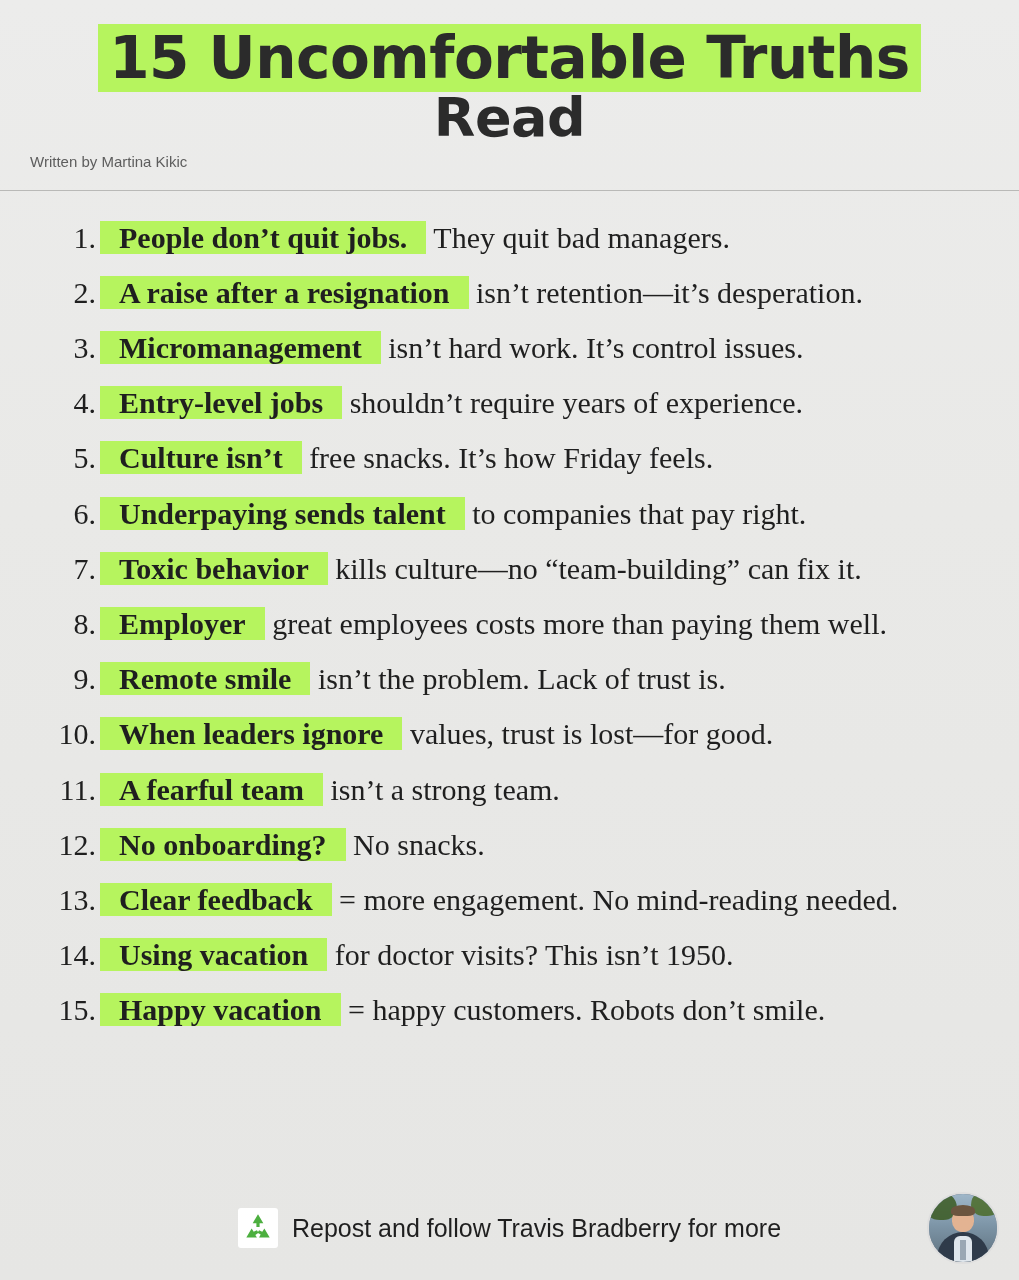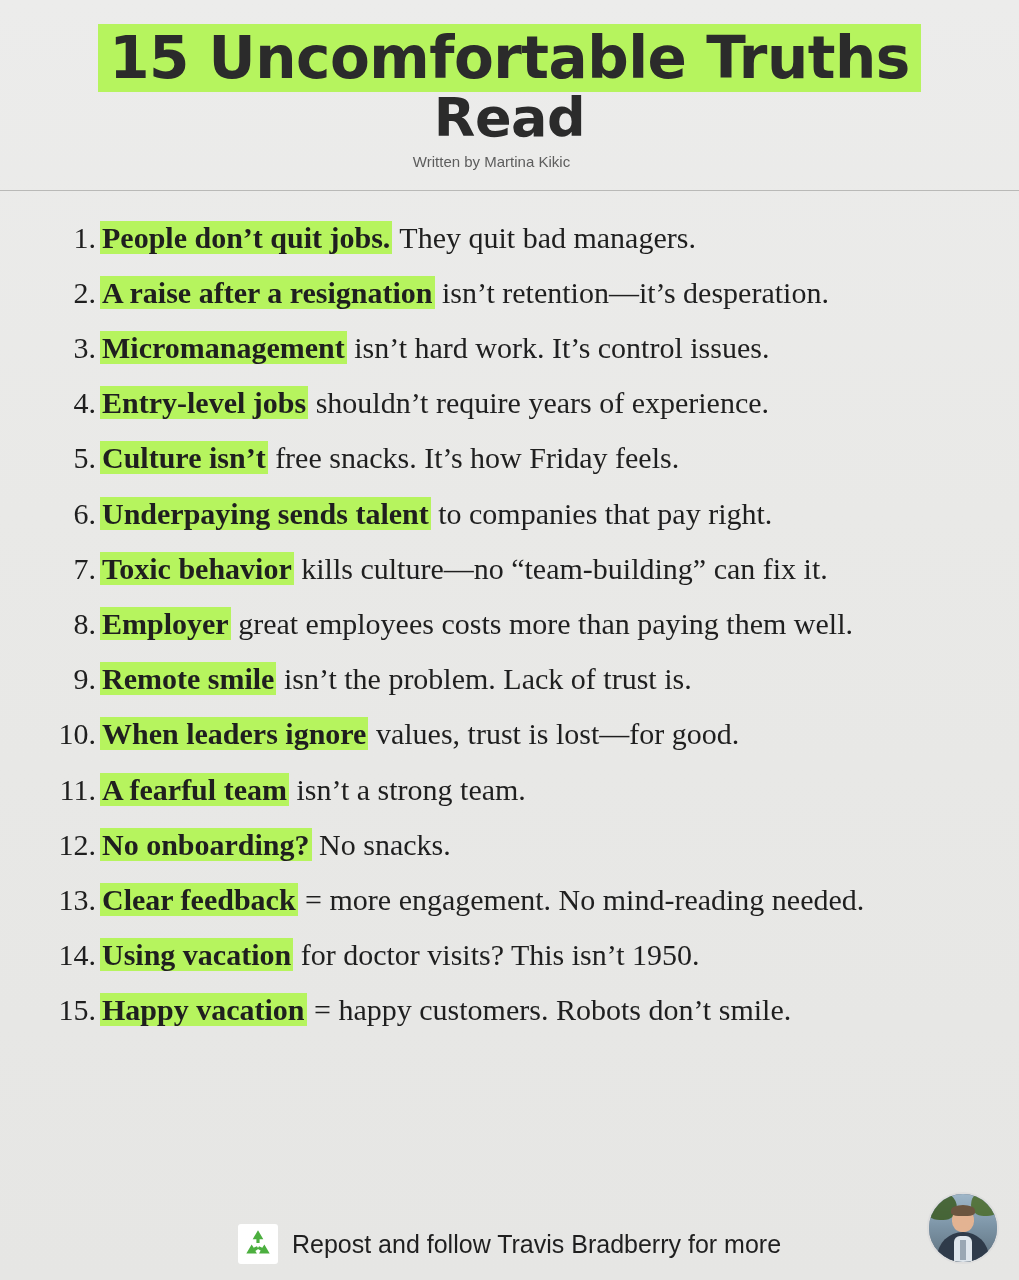--- a/index.html
+++ b/index.html
@@ -37,21 +37,21 @@
   .title-line.l2 { font-size: 54px; }
   .title-line.l3 { font-size: 54px; }
   .hl-title {
     background: #b6f45e;
     padding: 0 11px;
     box-decoration-break: clone;
     -webkit-box-decoration-break: clone;
   }
   .byline {
     margin-top: 6px;
-    text-align: center;
+    text-align: left;
     padding-right: 36px;
     font-size: 15px;
     color: #5d5d5d;
     font-family: "Liberation Sans", sans-serif;
   }
   .rule {
     margin: 10px 0 0 0;
     border-top: 1px solid #b9b9b7;
     width: 100%;
   }
@@ -77,32 +77,32 @@
     font-family: "Liberation Serif", serif;
     font-size: 30px;
     color: #1f1f1f;
   }
   .text {
     flex: 1 1 auto;
   }
   .bold-hl {
     font-weight: bold;
     background: #b6f45e;
-    padding: 0 2px;
+    padding: 0 19px;
     box-decoration-break: clone;
     -webkit-box-decoration-break: clone;
   }
   .rest { }
 
   
   .footer {
     position: absolute;
     left: 0;
     right: 0;
-    bottom: 0;
+    bottom: 16px;
     height: 72px;
     display: flex;
     align-items: center;
     justify-content: center;
     gap: 14px;
     background: transparent;
   }
   .recycle-icon {
     width: 40px;
     height: 40px;

